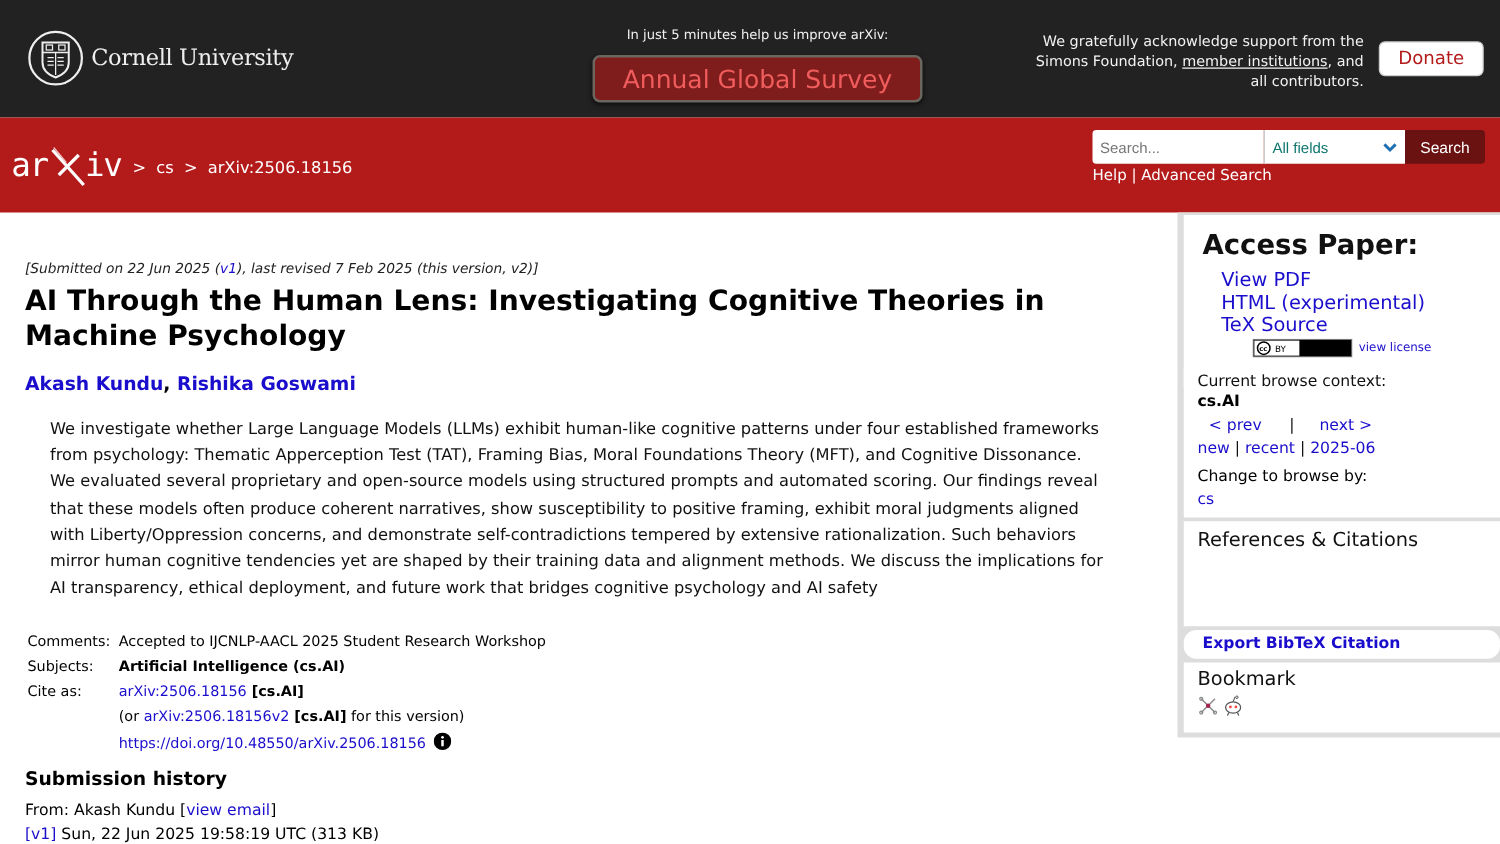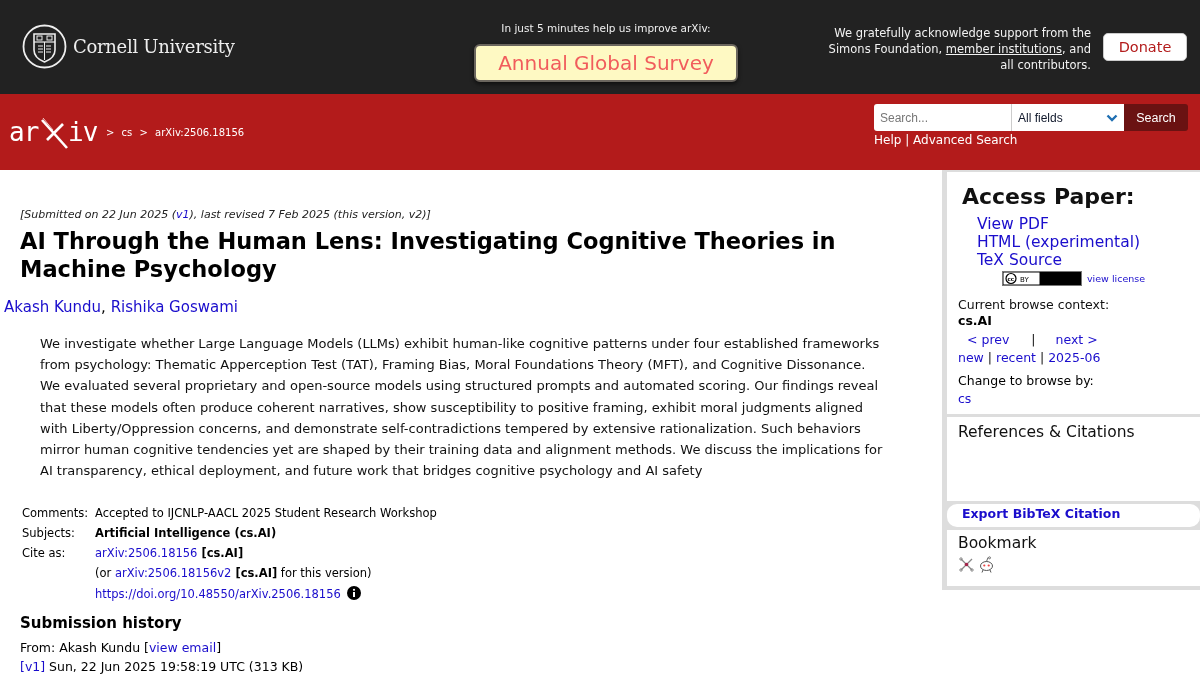--- a/index.html
+++ b/index.html
@@ -6,46 +6,46 @@
   html, body { width: 1200px; height: 675px; overflow: hidden; background: #fff; }
   body { font-family: "DejaVu Sans", sans-serif; color: #000; position: relative; }
   a { color: #1a0dcc; text-decoration: none; }
 
   
   .top-banner { position: absolute; left: 0; top: 0; width: 1200px; height: 94px; background: #222222; }
   .cornell-logo { position: absolute; left: 22px; top: 24px; display: flex; align-items: center; }
   .cornell-seal { width: 45px; height: 45px; }
   .cornell-name { font-family: "DejaVu Serif", serif; color: #eee; font-size: 18px; margin-left: 6px; letter-spacing: -0.3px; }
   .survey-prompt { position: absolute; left: 474px; top: 22px; width: 264px; text-align: center; color: #f0f0f0; font-size: 10.5px; }
-  .survey-button { position: absolute; left: 474px; top: 44px; width: 264px; height: 38px; border: 2px solid #6b665e; border-radius: 6px; background: #fef9c3; color: #f15c5c; font-size: 20px; text-align: center; line-height: 34px; box-shadow: 0 2px 4px rgba(0,0,0,0.6); }
+  .survey-button { position: absolute; left: 474px; top: 44px; width: 264px; height: 38px; border: 2px solid #6b665e; border-radius: 6px; background: #7f1d1d; color: #f15c5c; font-size: 20px; text-align: center; line-height: 34px; box-shadow: 0 2px 4px rgba(0,0,0,0.6); }
   .support-text { position: absolute; left: 800px; top: 25px; width: 291px; text-align: right; color: #f2f2f2; font-size: 11.5px; line-height: 16px; }
   .support-text a { color: #f2f2f2; text-decoration: underline; }
   .donate-button { position: absolute; left: 1103px; top: 33px; width: 84px; height: 28px; background: #fff; border-radius: 5px; color: #b31b1b; font-size: 14.5px; text-align: center; line-height: 27px; border: 1px solid #ccc; }
 
   
   .red-header { position: absolute; left: 0; top: 94px; width: 1200px; height: 76px; background: #b31b1b; }
   .arxiv-logo { position: absolute; left: 9px; top: 18px; width: 94px; height: 40px; }
-  .breadcrumb { position: absolute; left: 106px; top: 33px; color: #fff; font-size: 10px; text-align: right; }
+  .breadcrumb { position: absolute; left: 106px; top: 33px; color: #fff; font-size: 13px; text-align: right; }
   .breadcrumb span { margin-right: 4px; }
   .search-box { position: absolute; left: 874px; top: 10px; display: flex; height: 37px; }
   .search-input { width: 137px; height: 27px; border: none; border-radius: 3px 0 0 3px; padding: 0 6px; font-family: "Liberation Sans", sans-serif; font-size: 12px; color: #333; background: #fff; outline: none; }
   .search-input::placeholder { color: #777; }
-  .field-select { width: 113px; height: 27px; background: #fff; border-left: 1px solid #ccc; display: flex; align-items: center; justify-content: space-between; padding: 0 6px 0 6px; font-family: "Liberation Sans", sans-serif; font-size: 12px; color: #0f172a; }
+  .field-select { width: 113px; height: 27px; background: #fff; border-left: 1px solid #ccc; display: flex; align-items: center; justify-content: space-between; padding: 0 6px 0 6px; font-family: "Liberation Sans", sans-serif; font-size: 12px; color: #0f766e; }
   .field-select svg { width: 12px; height: 8px; }
   .search-button { width: 64px; height: 27px; background: #6a1212; color: #fff; border: none; border-radius: 0 3px 3px 0; font-family: "Liberation Sans", sans-serif; font-size: 12.5px; }
   .search-links { position: absolute; left: 874px; top: 39px; color: #fff; font-size: 12px; }
   .search-links a { color: #fff; }
 
   
   .main { position: absolute; left: 0; top: 170px; width: 942px; height: 505px; }
   .subject-bar { position: absolute; left: 0; top: 0; width: 942px; height: 31px; background: #eeeeee; border-bottom: 1px solid #ccc; border-top: 2px solid #ddd; }
   .subject-bar-text { position: absolute; left: 20px; top: 5px; font-size: 15px; font-weight: bold; color: #111; }
   .dateline { position: absolute; left: 20px; top: 38px; font-size: 11px; font-style: italic; color: #222; }
   .paper-title { position: absolute; left: 20px; top: 57px; width: 900px; font-size: 22.5px; font-weight: bold; line-height: 28px; color: #000; }
-  .authors { position: absolute; left: 4px; top: 128px; font-size: 15px; color: #000; }
+  .authors { position: absolute; left: 20px; top: 128px; font-size: 15px; color: #000; font-weight: bold; }
   .abstract { position: absolute; left: 40px; top: 163px; width: 870px; font-size: 13px; line-height: 21.2px; color: #111; }
   .abstract-line { display: block; white-space: nowrap; }
   .metatable { position: absolute; left: 22px; top: 333px; font-size: 11.5px; color: #000; }
   .meta-row { display: flex; height: 20px; align-items: center; }
   .meta-label { width: 73px; }
   .meta-value { }
   .meta-value b { font-weight: bold; }
   .info-icon { display: inline-block; width: 14px; height: 14px; vertical-align: -2px; margin-left: 6px; }
   .sub-history-title { position: absolute; left: 20px; top: 444px; font-size: 15px; font-weight: bold; }
   .sub-from { position: absolute; left: 20px; top: 470px; font-size: 12.5px; }

